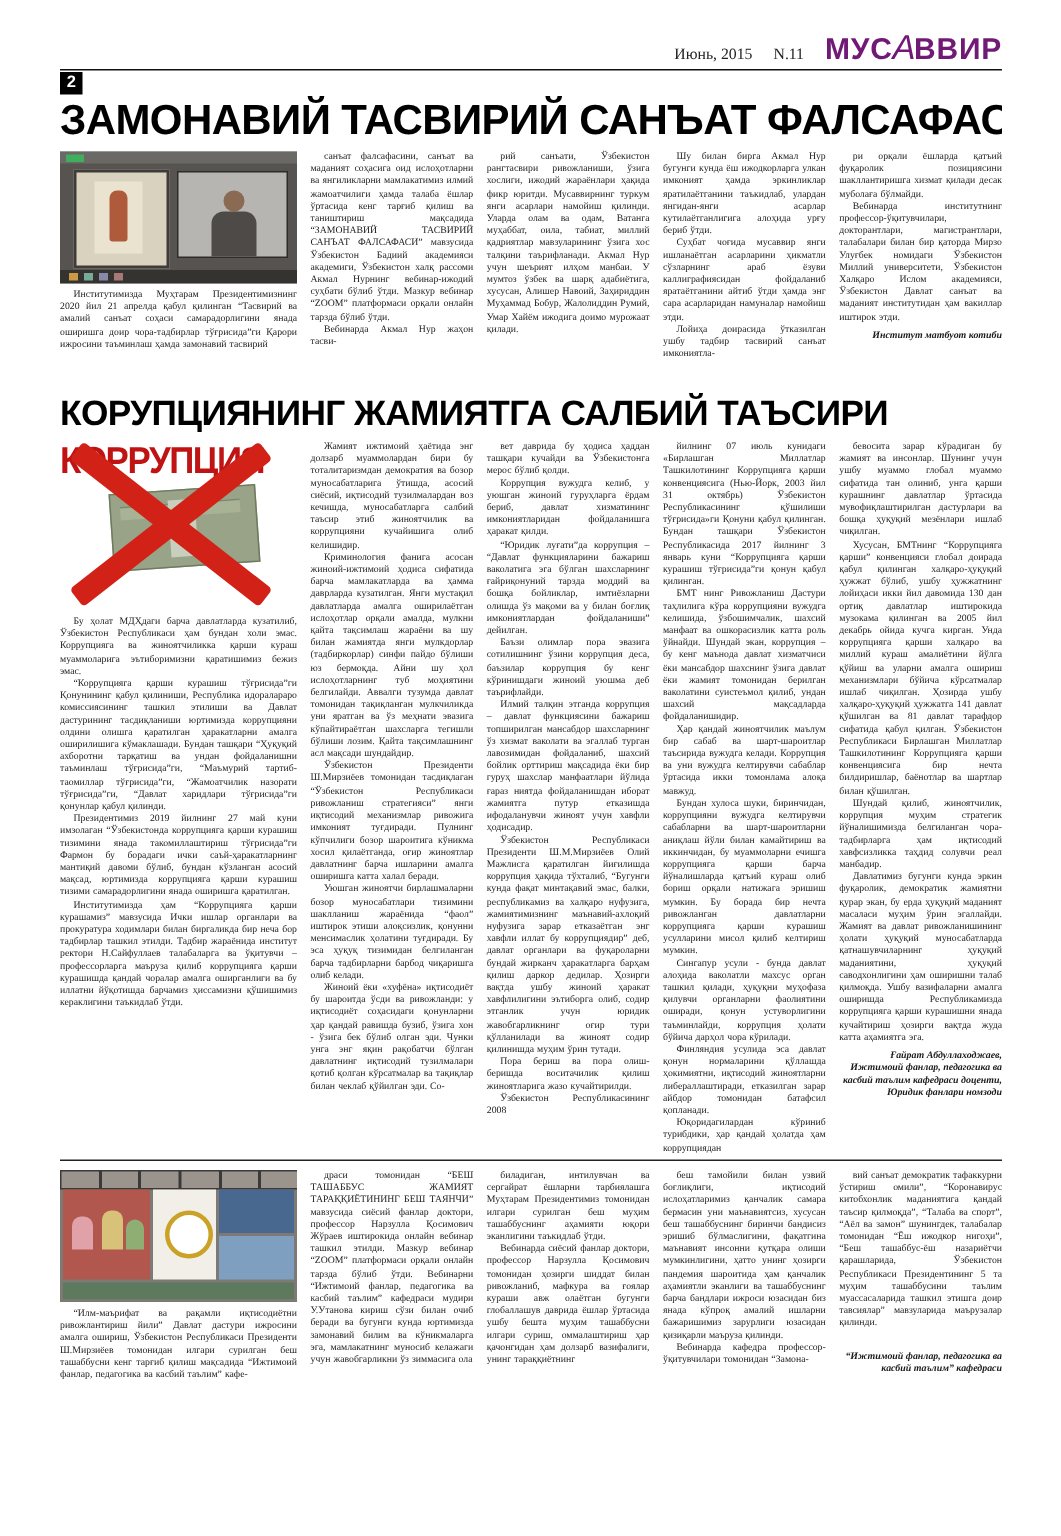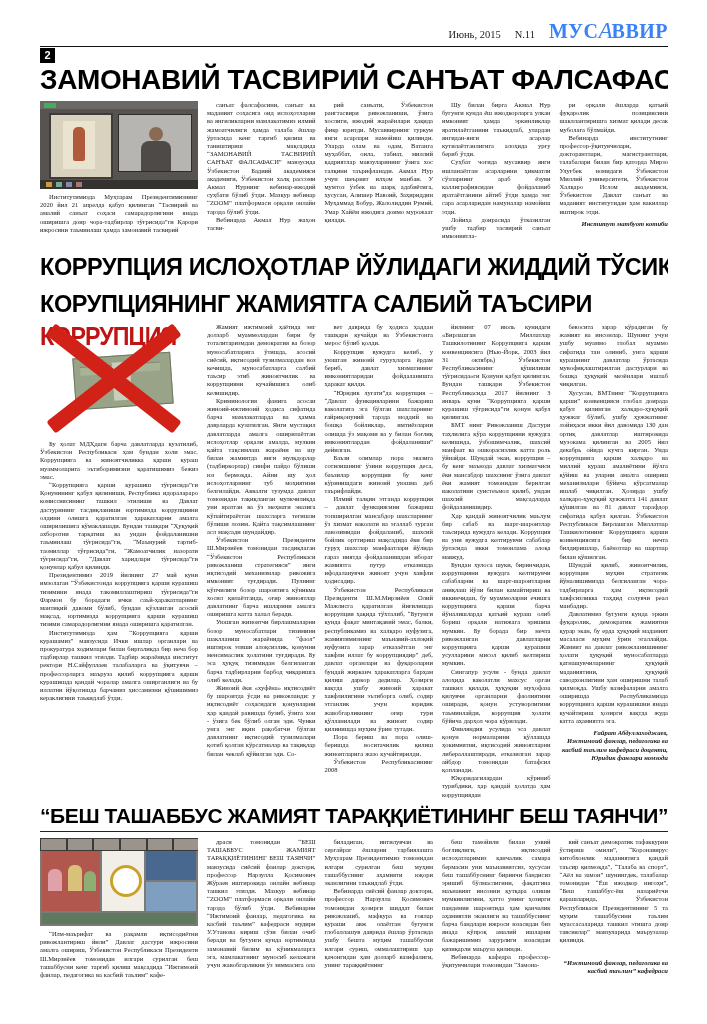--- a/index.html
+++ b/index.html
@@ -4,22 +4,22 @@
 <style>
   html,body{margin:0;padding:0;background:#e8e8e8;}
   .page{position:relative;width:707px;height:1024px;background:#ffffff;margin:0 auto;
         font-family:"Liberation Serif",serif;color:#1a1a1a;overflow:hidden;}
   .content{position:absolute;left:40px;top:18px;width:628px;}
 
   
   .hdr{display:flex;justify-content:flex-end;align-items:baseline;gap:14px;height:26px;}
   .issue{font-family:"Liberation Serif",serif;font-size:10.5px;color:#222;}
   .issue-no{margin-left:14px;}
-  .masthead{font-family:Liberation Serif, serif;font-weight:700;font-size:20px;
-            letter-spacing:.5px;color:#3b82f6;}
+  .masthead{font-family:Liberation Sans, sans-serif;font-weight:700;font-size:20px;
+            letter-spacing:.5px;color:#701a75;}
   .masthead .mA{font-style:italic;font-weight:400;font-size:23px;letter-spacing:-1px;}
   .top-rule{border-top:1.6px solid #111;margin-top:2px;}
   .pagenum{width:15px;height:15px;background:#000;color:#fff;font-family:"Liberation Sans",sans-serif;
            font-weight:700;font-size:11px;line-height:15px;text-align:center;margin-top:1px;}
 
   
   h1{font-family:"Liberation Sans",sans-serif;font-weight:700;color:#000;margin:0;
      white-space:nowrap;letter-spacing:-.4px;}
   .h-a1{font-size:28px;line-height:30px;margin-top:2px;}
   .h-a2{font-size:23.5px;line-height:25px;margin-top:4px;}
@@ -135,21 +135,20 @@
               <p>Вебинарда институтнинг профессор-ўқитувчилари, докторантлари, магистрантлари, талабалари билан бир қаторда Мирзо Улуғбек номидаги Ўзбекистон Миллий университети, Ўзбекистон Халқаро Ислом академияси, Ўзбекистон Давлат санъат ва маданият институтидан ҳам вакиллар иштирок этди.</p>
             </div>
           <div class="byline">
               <div class="line">Институт матбуот котиби</div>
             </div>
         </div>
       </div>
     </section>
 
     <section class="sec sec-a2">
-      <h1 class="h-a2">КОРРУПЦИЯ ИСЛОҲОТЛАР ЙЎЛИДАГИ ЖИДДИЙ ТЎСИҚ</h1>
       <h1 class="h-a2" style="margin-top:12px">КОРУПЦИЯНИНГ ЖАМИЯТГА  САЛБИЙ ТАЪСИРИ</h1>
       <div class="cols body">
         <div class="col col-wide">
           <div class="graphic2">
             <div class="g2-word">КОРРУПЦИЯ</div>
             <div class="g2-money">
               <div class="g2-bill"></div>
               <div class="g2-band"></div>
             </div>
             <div class="g2-x1"></div>
@@ -198,21 +197,20 @@
           <div class="byline">
               <div class="line">Ғайрат Абдуллаходжаев,</div>
               <div class="line">Ижтимоий фанлар, педагогика ва касбий таълим кафедраси доценти,</div>
               <div class="line">Юридик фанлари номзоди</div>
             </div>
         </div>
       </div>
     </section>
 
     <section class="sec sec-a3">
-      <h1 class="h-a3">“БЕШ ТАШАББУС ЖАМИЯТ ТАРАҚҚИЁТИНИНГ БЕШ ТАЯНЧИ”</h1>
       <div class="mid-rule"></div>
       <div class="cols body">
         <div class="col col-wide">
           <div class="photo3">
             <div class="p3-thumbs">
               <div></div>
                 <div></div>
                 <div></div>
                 <div></div>
                 <div></div>

